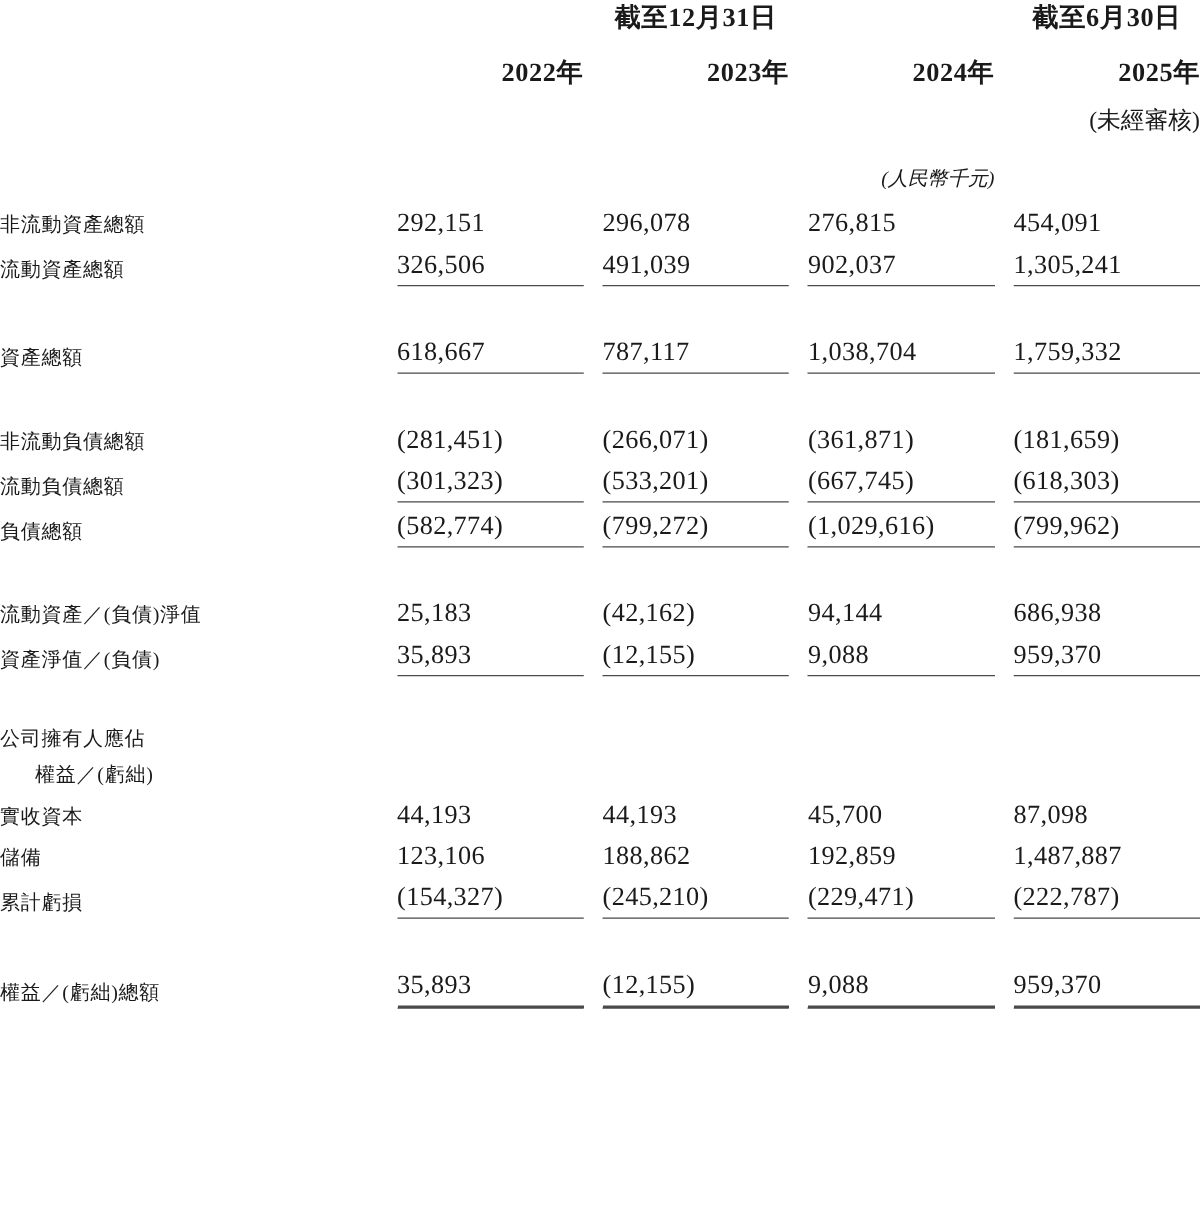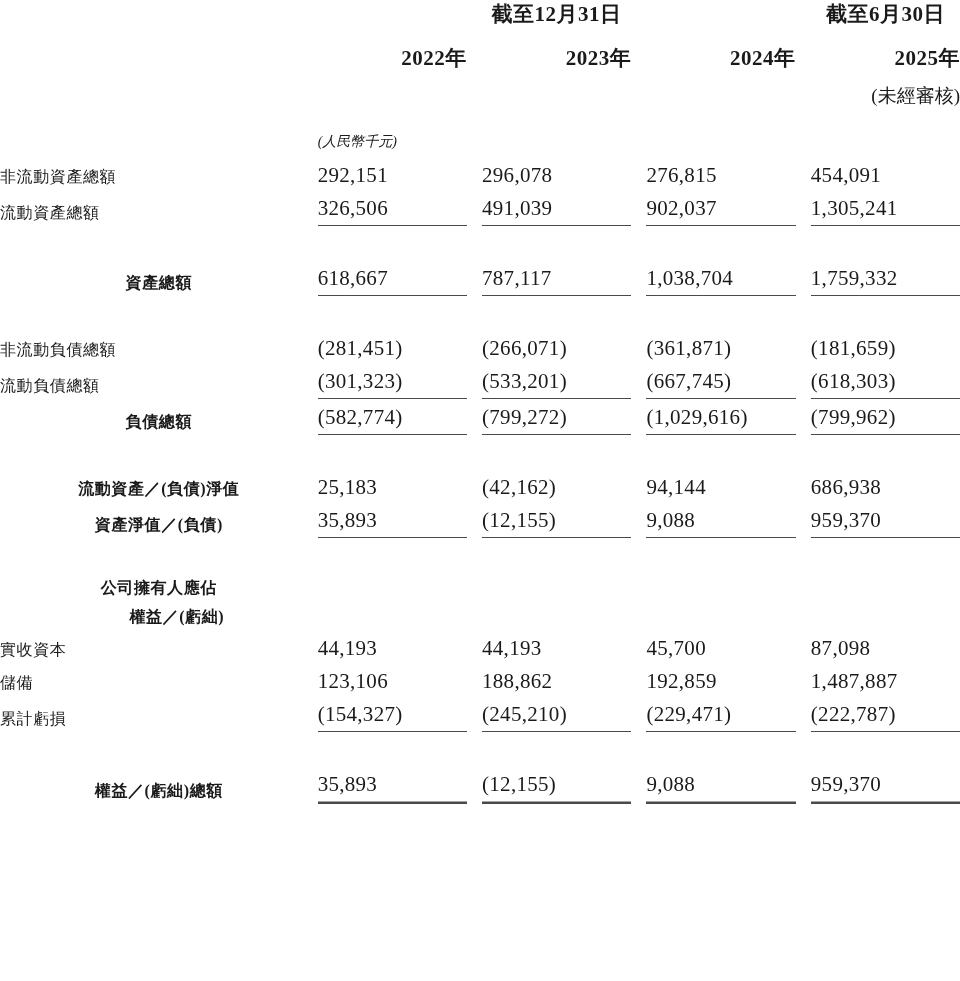--- a/index.html
+++ b/index.html
@@ -57,39 +57,39 @@
     white-space: nowrap;
   }
   .hdr-sub {
     font-size: 19px;
     text-align: right;
     padding-top: 8px;
     padding-bottom: 2px;
     white-space: nowrap;
   }
   .hdr-unit {
-    font-size: 14px;
+    font-size: 16px;
     font-style: italic;
-    text-align: left;
+    text-align: right;
     padding-top: 22px;
     padding-bottom: 6px;
     white-space: nowrap;
   }
 
   
   .rowlabel {
     font-size: 16px;
     text-align: left;
     white-space: nowrap;
     letter-spacing: 0.6px;
     padding-top: 6px;
     padding-bottom: 2px;
   }
-  .rowlabel.bold { font-weight: bold; text-align: center; }
-  .rowlabel.indent { padding-left: 36px; }
+  .rowlabel.bold { font-weight: normal; }
+  .rowlabel.indent { padding-left: 28px; }
 
   .num {
     font-size: 21px;
     text-align: left;
     white-space: nowrap;
     padding-top: 6px;
     padding-bottom: 2px;
     letter-spacing: 0.3px;
   }
 

